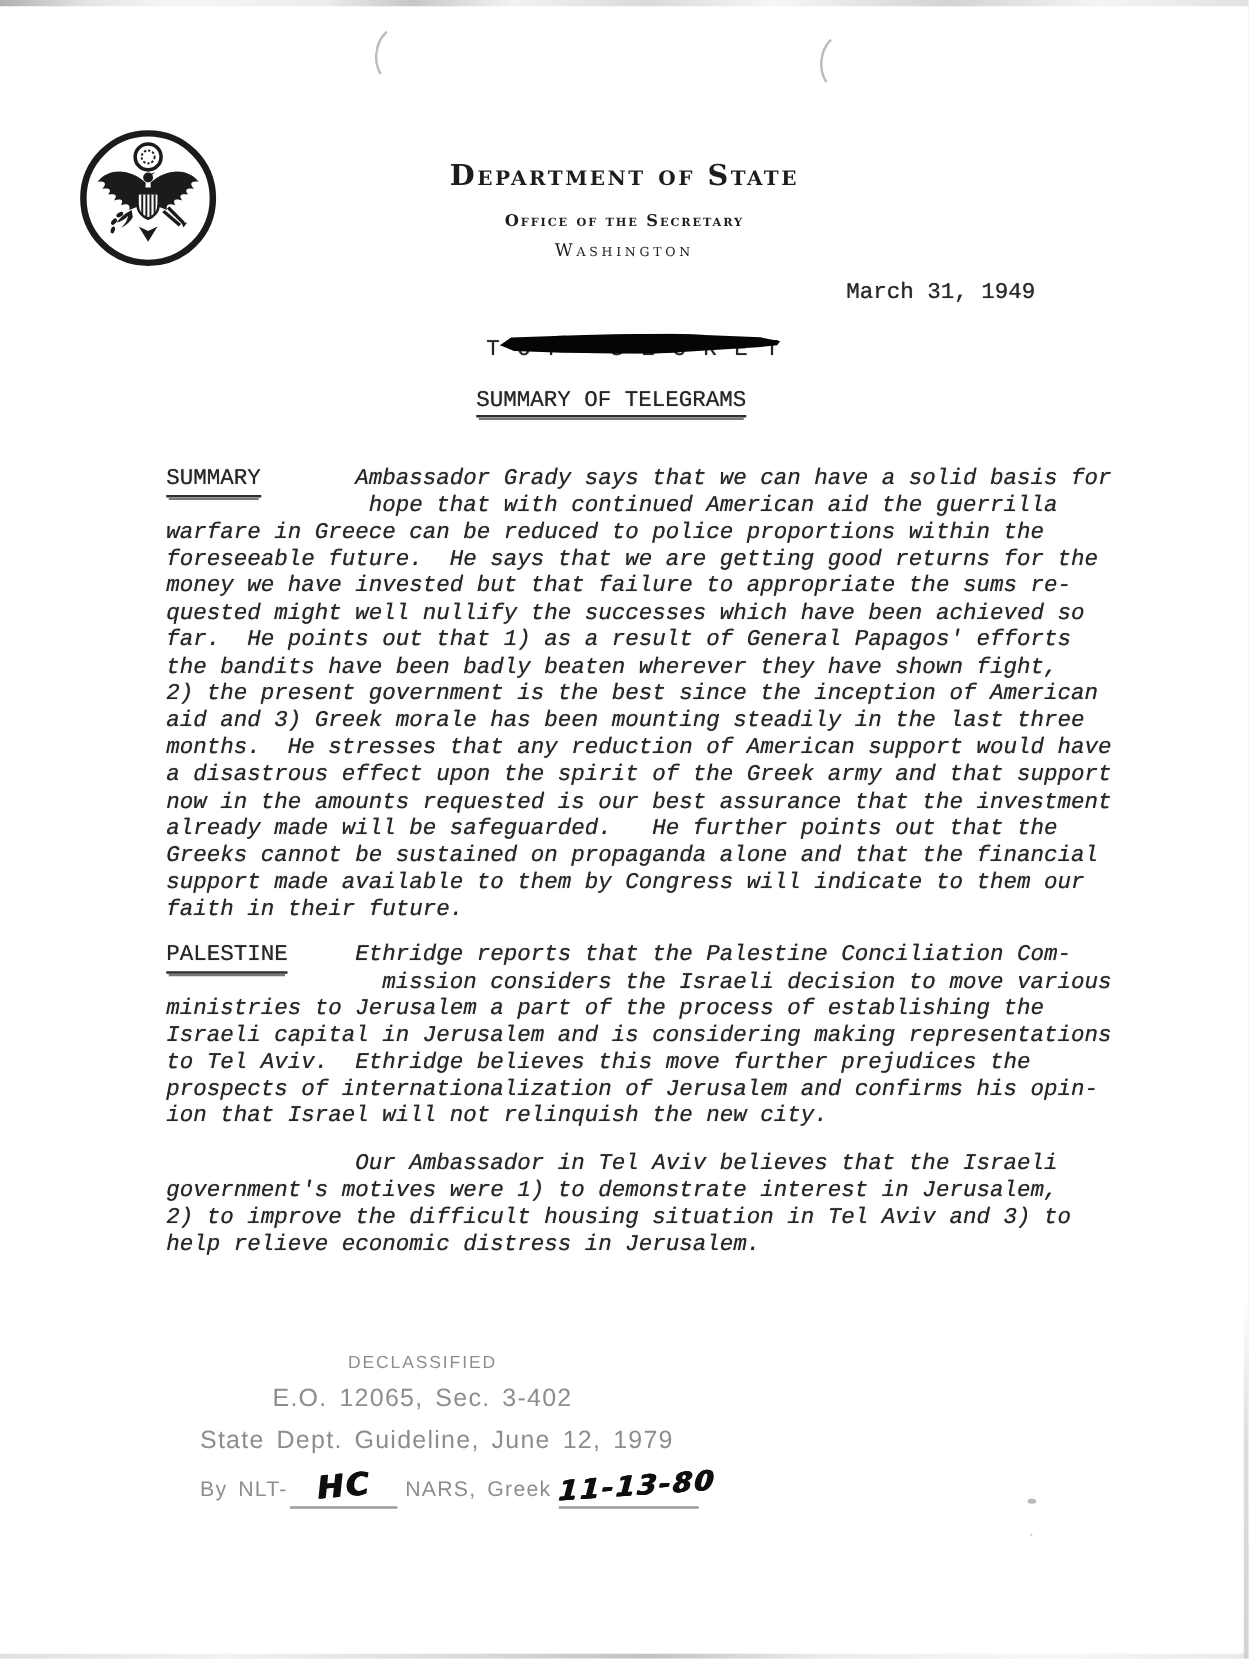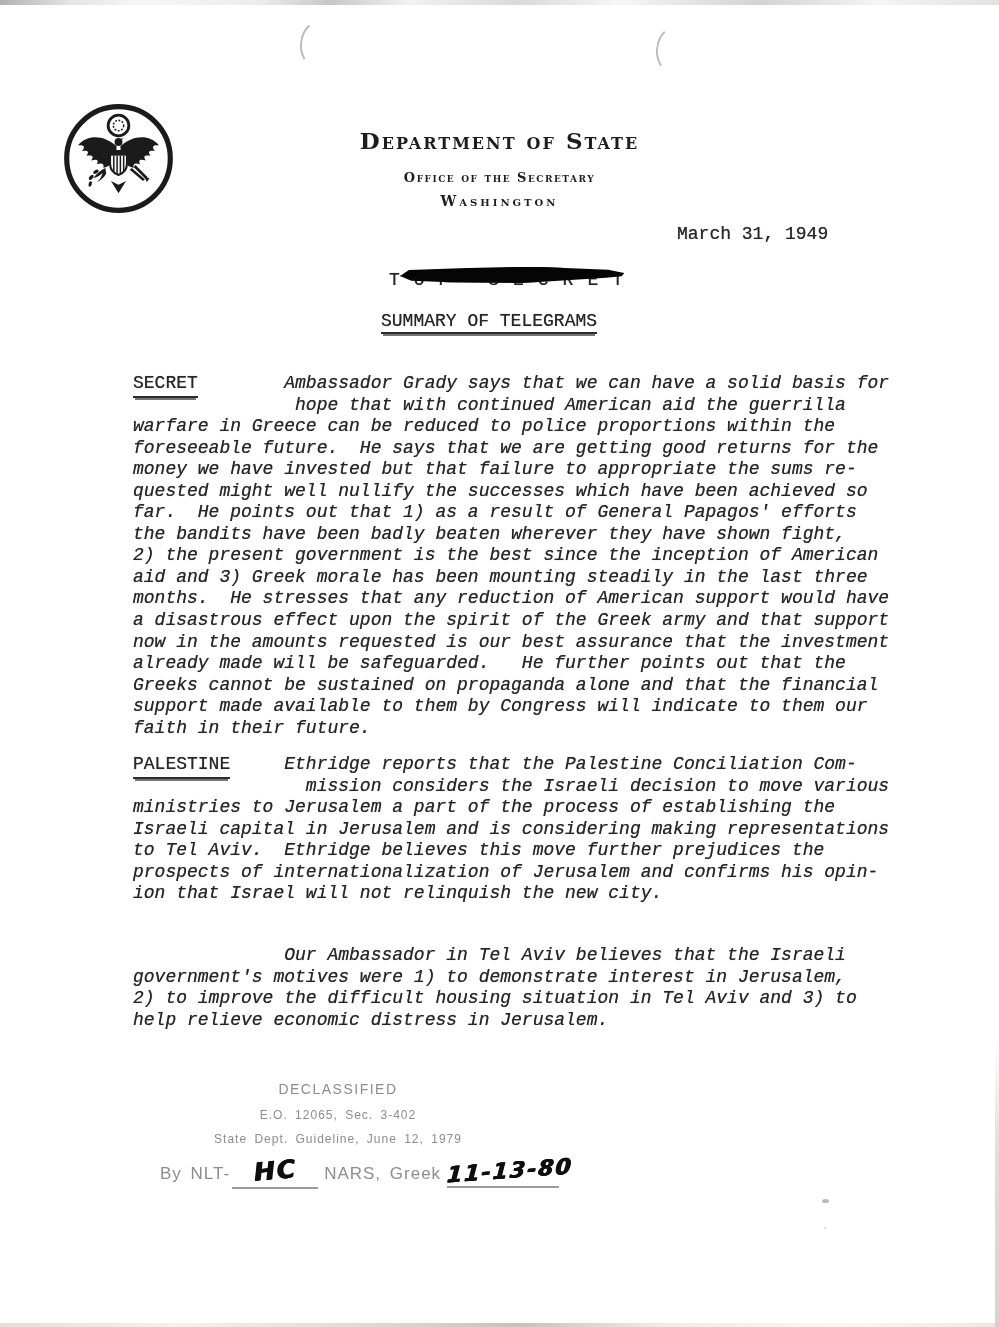--- a/index.html
+++ b/index.html
@@ -56,21 +56,21 @@
     font-size: 23px; font-weight: bold; font-variant: small-caps;
     letter-spacing: 2px;
   }
   .lh-office {
     margin-top: 16px;
     font-size: 13px; font-weight: bold; font-variant: small-caps;
     letter-spacing: 1.5px;
   }
   .lh-city {
     margin-top: 8px;
-    font-size: 14px; font-weight: bold; font-variant: small-caps;
+    font-size: 14px; font-weight: normal; font-variant: small-caps;
     letter-spacing: 3px;
     text-align: center;
   }
 
   
   .tw { text-shadow: 0 0 0.7px rgba(38,38,38,.75); }
   .doc-date {
     position: absolute; left: 677px; top: 224px;
     font-size: 18px;
     text-align: center;
@@ -102,21 +102,21 @@
   .section .body { white-space: pre; font-style: italic; }
 
   
   .stamp {
     position: absolute; left: 160px; top: 1081px; width: 356px;
     text-align: center;
     font-family: "Liberation Sans", sans-serif;
     color: #8d8d8d;
     letter-spacing: 1px; word-spacing: 3px;
   }
-  .stamp-line { font-size: 12px; margin-bottom: 10px; white-space: nowrap; }
+  .stamp-line { font-size: 20px; margin-bottom: 10px; white-space: nowrap; }
   .stamp-line.first { font-size: 14px; letter-spacing: 1.5px; margin-bottom: 11px; }
   .stamp-line.last { margin-top: 2px; font-size: 17px; }
   .hw-slot {
     display: inline-block; vertical-align: baseline;
     border-bottom: 2px solid #9c9c9c;
     position: relative; top: 2px;
   }
   .hw-slot.sig { width: 86px; margin: 0 6px 0 2px; }
   .hw-slot.date { width: 112px; margin-left: 6px; }
   .hw {
@@ -185,21 +185,21 @@
   <div class="doc-date tw">March 31, 1949</div>
 
   <div class="classification tw">TOP SECRET</div>
   <div class="strike-bar"></div>
 
   <div class="doc-title tw">
     <span class="dbl-underline">SUMMARY OF TELEGRAMS</span>
   </div>
 
   <div class="section tw" style="top: 373px;">
-    <span class="label dbl-underline">SECRET</span>
+    <span class="label dbl-underline">SUMMARY</span>
     <div class="body">              Ambassador Grady says that we can have a solid basis for
                hope that with continued American aid the guerrilla
 warfare in Greece can be reduced to police proportions within the
 foreseeable future.  He says that we are getting good returns for the
 money we have invested but that failure to appropriate the sums re-
 quested might well nullify the successes which have been achieved so
 far.  He points out that 1) as a result of General Papagos' efforts
 the bandits have been badly beaten wherever they have shown fight,
 2) the present government is the best since the inception of American
 aid and 3) Greek morale has been mounting steadily in the last three
@@ -216,21 +216,21 @@
     <span class="label dbl-underline">PALESTINE</span>
     <div class="body">              Ethridge reports that the Palestine Conciliation Com-
                 mission considers the Israeli decision to move various
 ministries to Jerusalem a part of the process of establishing the
 Israeli capital in Jerusalem and is considering making representations
 to Tel Aviv.  Ethridge believes this move further prejudices the
 prospects of internationalization of Jerusalem and confirms his opin-
 ion that Israel will not relinquish the new city.</div>
   </div>
 
-  <div class="section tw" style="top: 921px; margin-top: 24px;">
+  <div class="section tw" style="top: 921px;">
     <div class="body">              Our Ambassador in Tel Aviv believes that the Israeli
 government's motives were 1) to demonstrate interest in Jerusalem,
 2) to improve the difficult housing situation in Tel Aviv and 3) to
 help relieve economic distress in Jerusalem.</div>
   </div>
 
   <div class="stamp">
     <div class="stamp-line first">DECLASSIFIED</div>
     <div class="stamp-line">E.O. 12065, Sec. 3-402</div>
     <div class="stamp-line">State Dept. Guideline, June 12, 1979</div>

